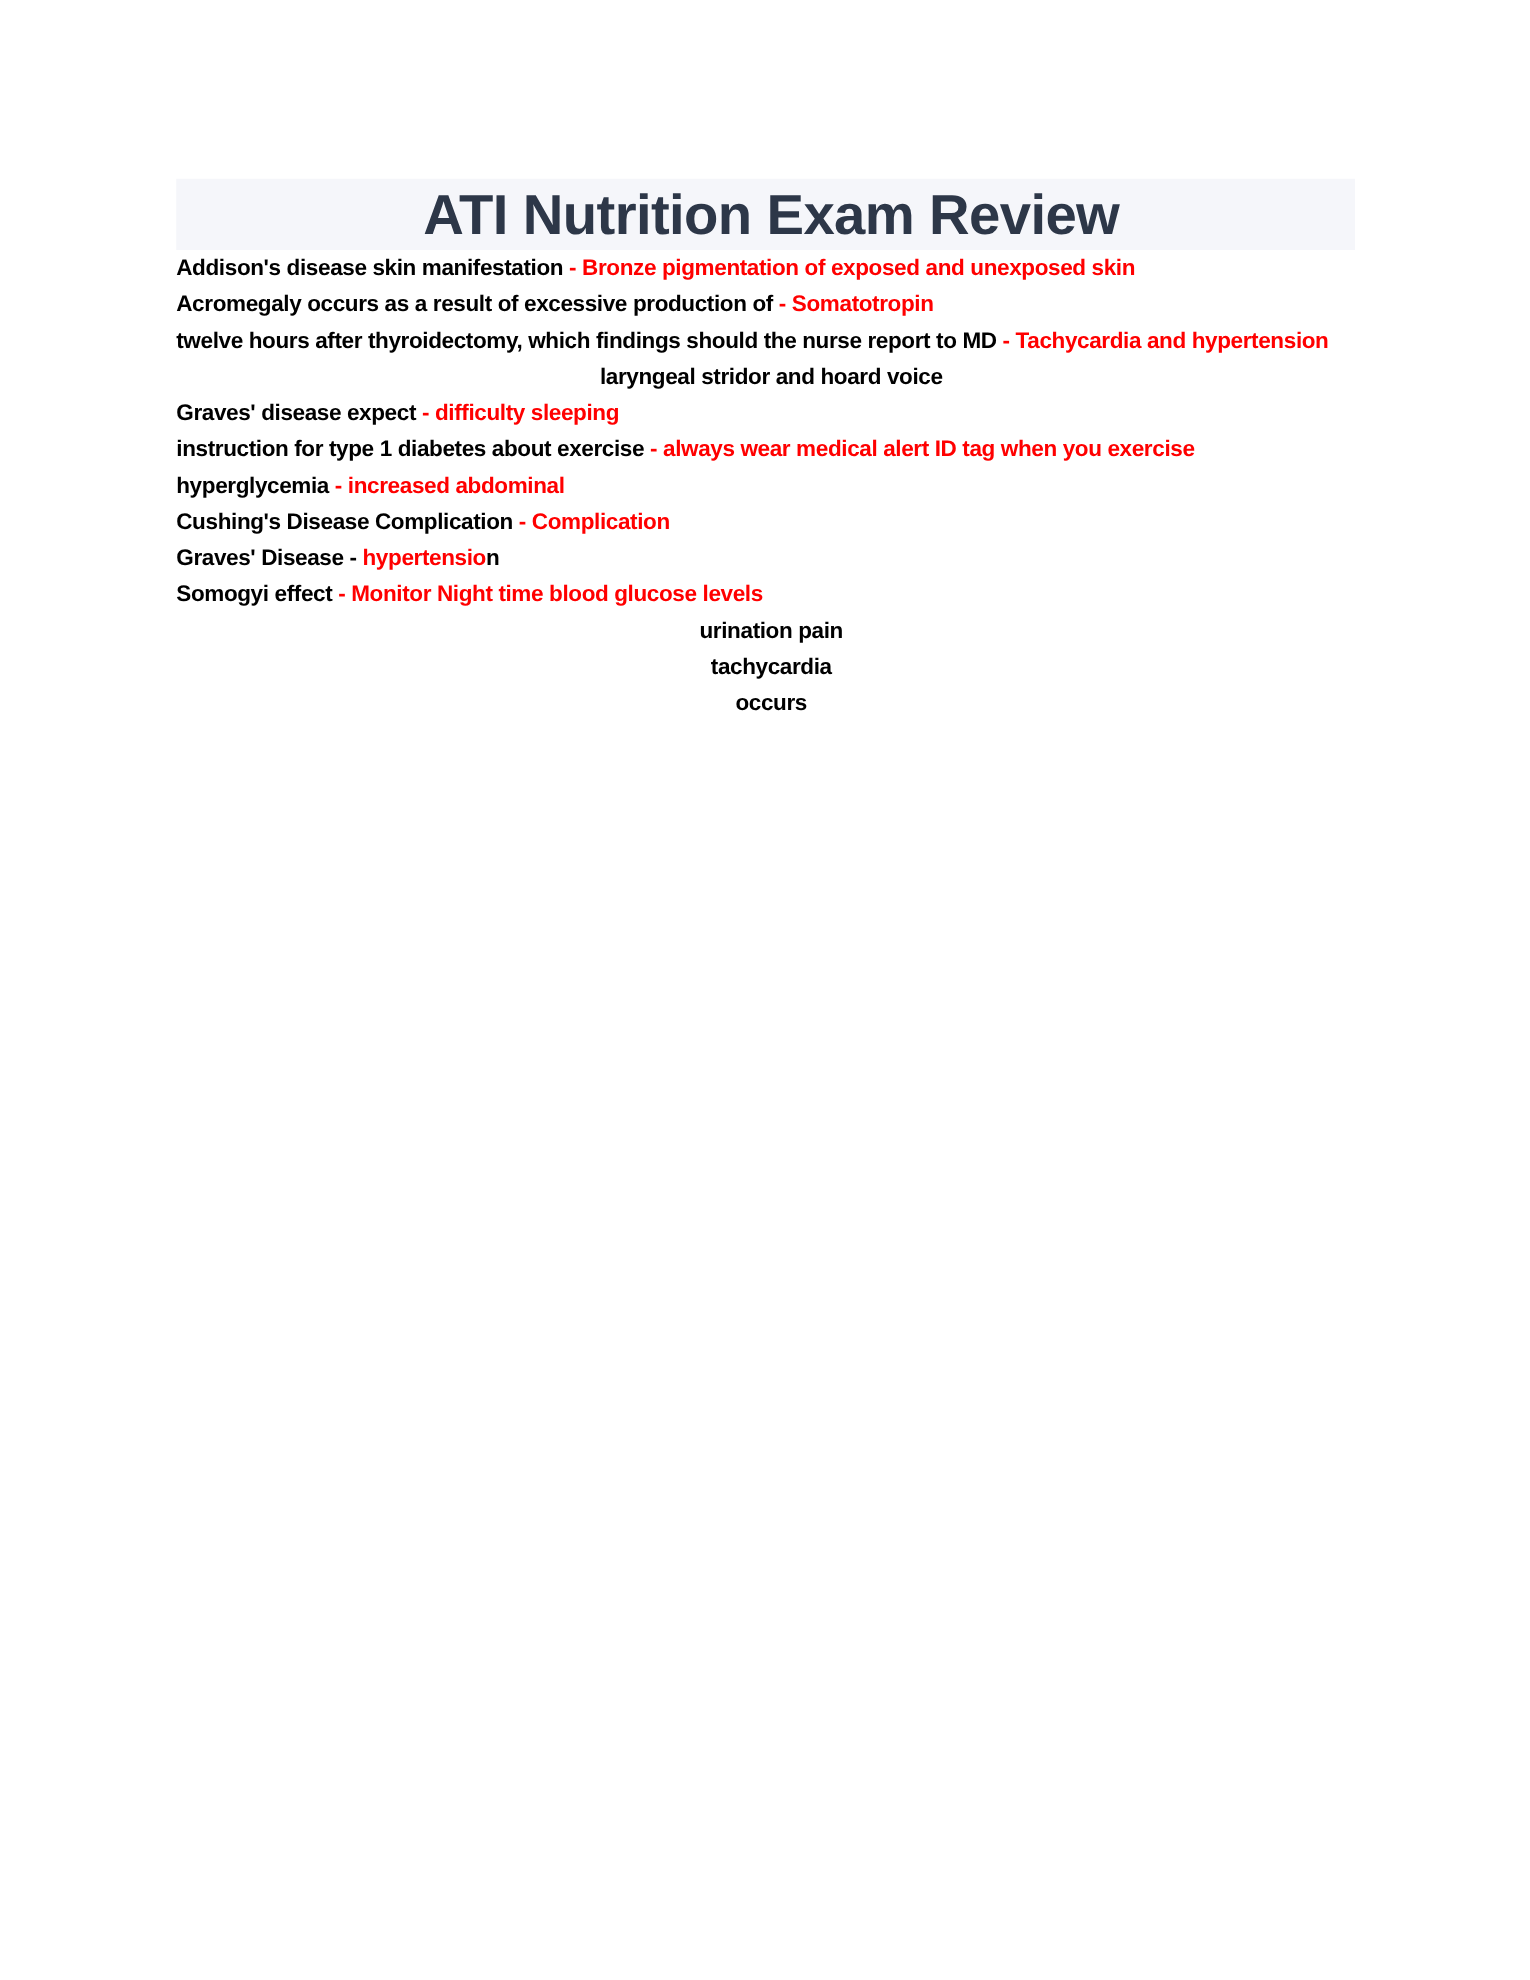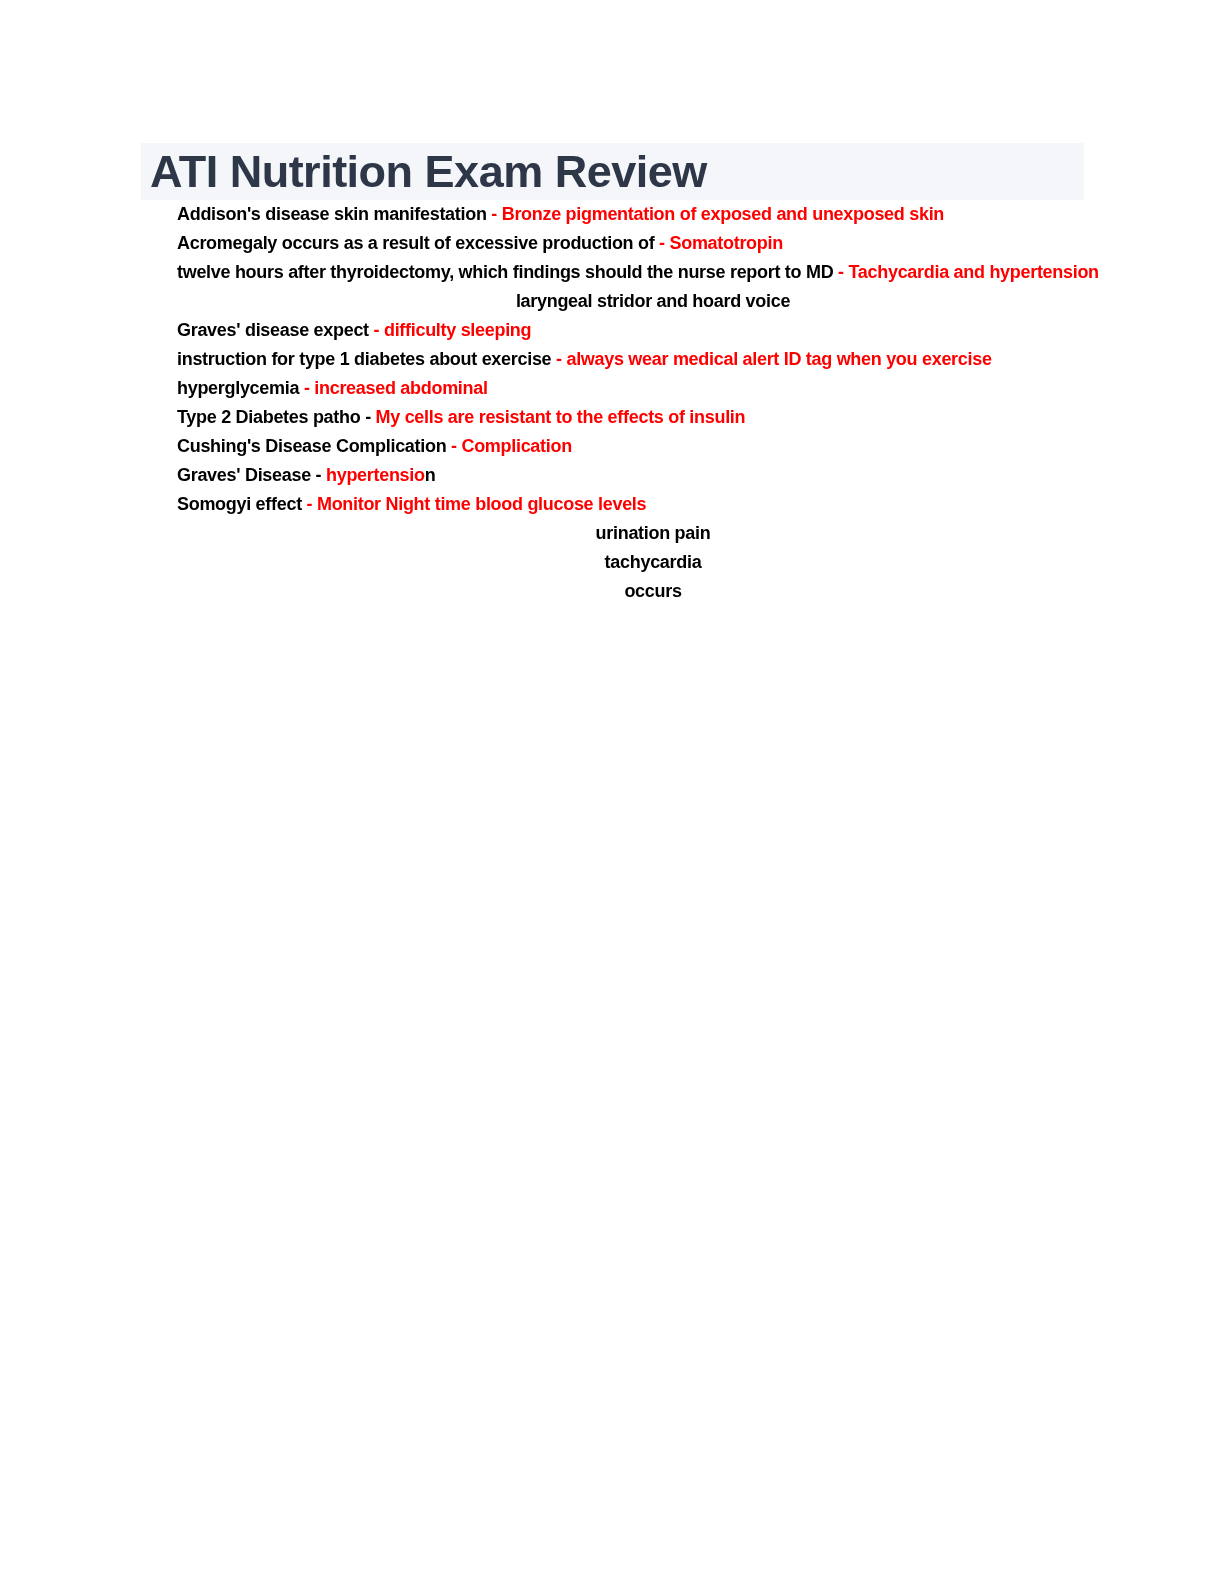--- a/index.html
+++ b/index.html
@@ -16,32 +16,32 @@
   }
   .content {
     padding: 143px 0 0 141px;
   }
   .title-bar {
     width: 934px;
     height: 57px;
     background: var(--title-bg, #f5f6fa);
     padding-left: 9px;
     overflow: hidden;
+    text-align: center;
   }
   .page-title {
     font-size: 45px;
     line-height: 57px;
     font-weight: 700;
     letter-spacing: -0.5px;
     color: var(--title-text, #2d3748);
     white-space: nowrap;
   }
   .qa-list {
     width: 952px;
-    margin-left: 36px;
   }
   .qa-list p {
     margin: 0;
     font-size: 18px;
     line-height: 29px;
     font-weight: 700;
     letter-spacing: -0.3px;
     color: var(--q-black, #000000);
   }
   .group { margin-top: 60px; }
@@ -69,21 +69,20 @@
 
     <p class="group"><span class="q">twelve hours after thyroidectomy, which findings should the nurse report to MD</span> <span class="dash" style="color: rgb(255, 0, 0);">-</span> <span class="ans">Tachycardia and hypertension</span></p>
     <p class="cont">laryngeal stridor and hoard voice</p>
 
     <p class="group"><span class="q">Graves' disease expect</span> <span class="dash" style="color: rgb(255, 0, 0);">-</span> <span class="ans">difficulty sleeping</span></p>
 
     <p class="group"><span class="q">instruction for type 1 diabetes about exercise</span> <span class="dash" style="color: rgb(255, 0, 0);">-</span> <span class="ans">always wear medical alert ID tag when you exercise</span></p>
 
     <p class="group"><span class="q">hyperglycemia</span> <span class="dash" style="color: rgb(255, 0, 0);">-</span> <span class="ans">increased abdominal</span></p>
 
-    <p class="group"><span class="q">Type 2 Diabetes patho</span> <span class="dash dash-black" style="color: rgb(0, 0, 0);">-</span> <span class="ans">My cells are resistant to the effects of insulin</span></p>
 
     <p class="group"><span class="q">Cushing's Disease Complication</span> <span class="dash" style="color: rgb(255, 0, 0);">-</span> <span class="ans">Complication</span></p>
 
     <p class="group"><span class="q">Graves' Disease</span> <span class="dash dash-black" style="color: rgb(0, 0, 0);">-</span> <span class="ans">hypertensio</span><span class="tail">n</span></p>
 
     <p class="group"><span class="q">Somogyi effect</span> <span class="dash" style="color: rgb(255, 0, 0);">-</span> <span class="ans">Monitor Night time blood glucose levels</span></p>
     <p class="cont">urination pain</p>
     <p class="cont">tachycardia</p>
     <p class="cont">occurs</p>
 

